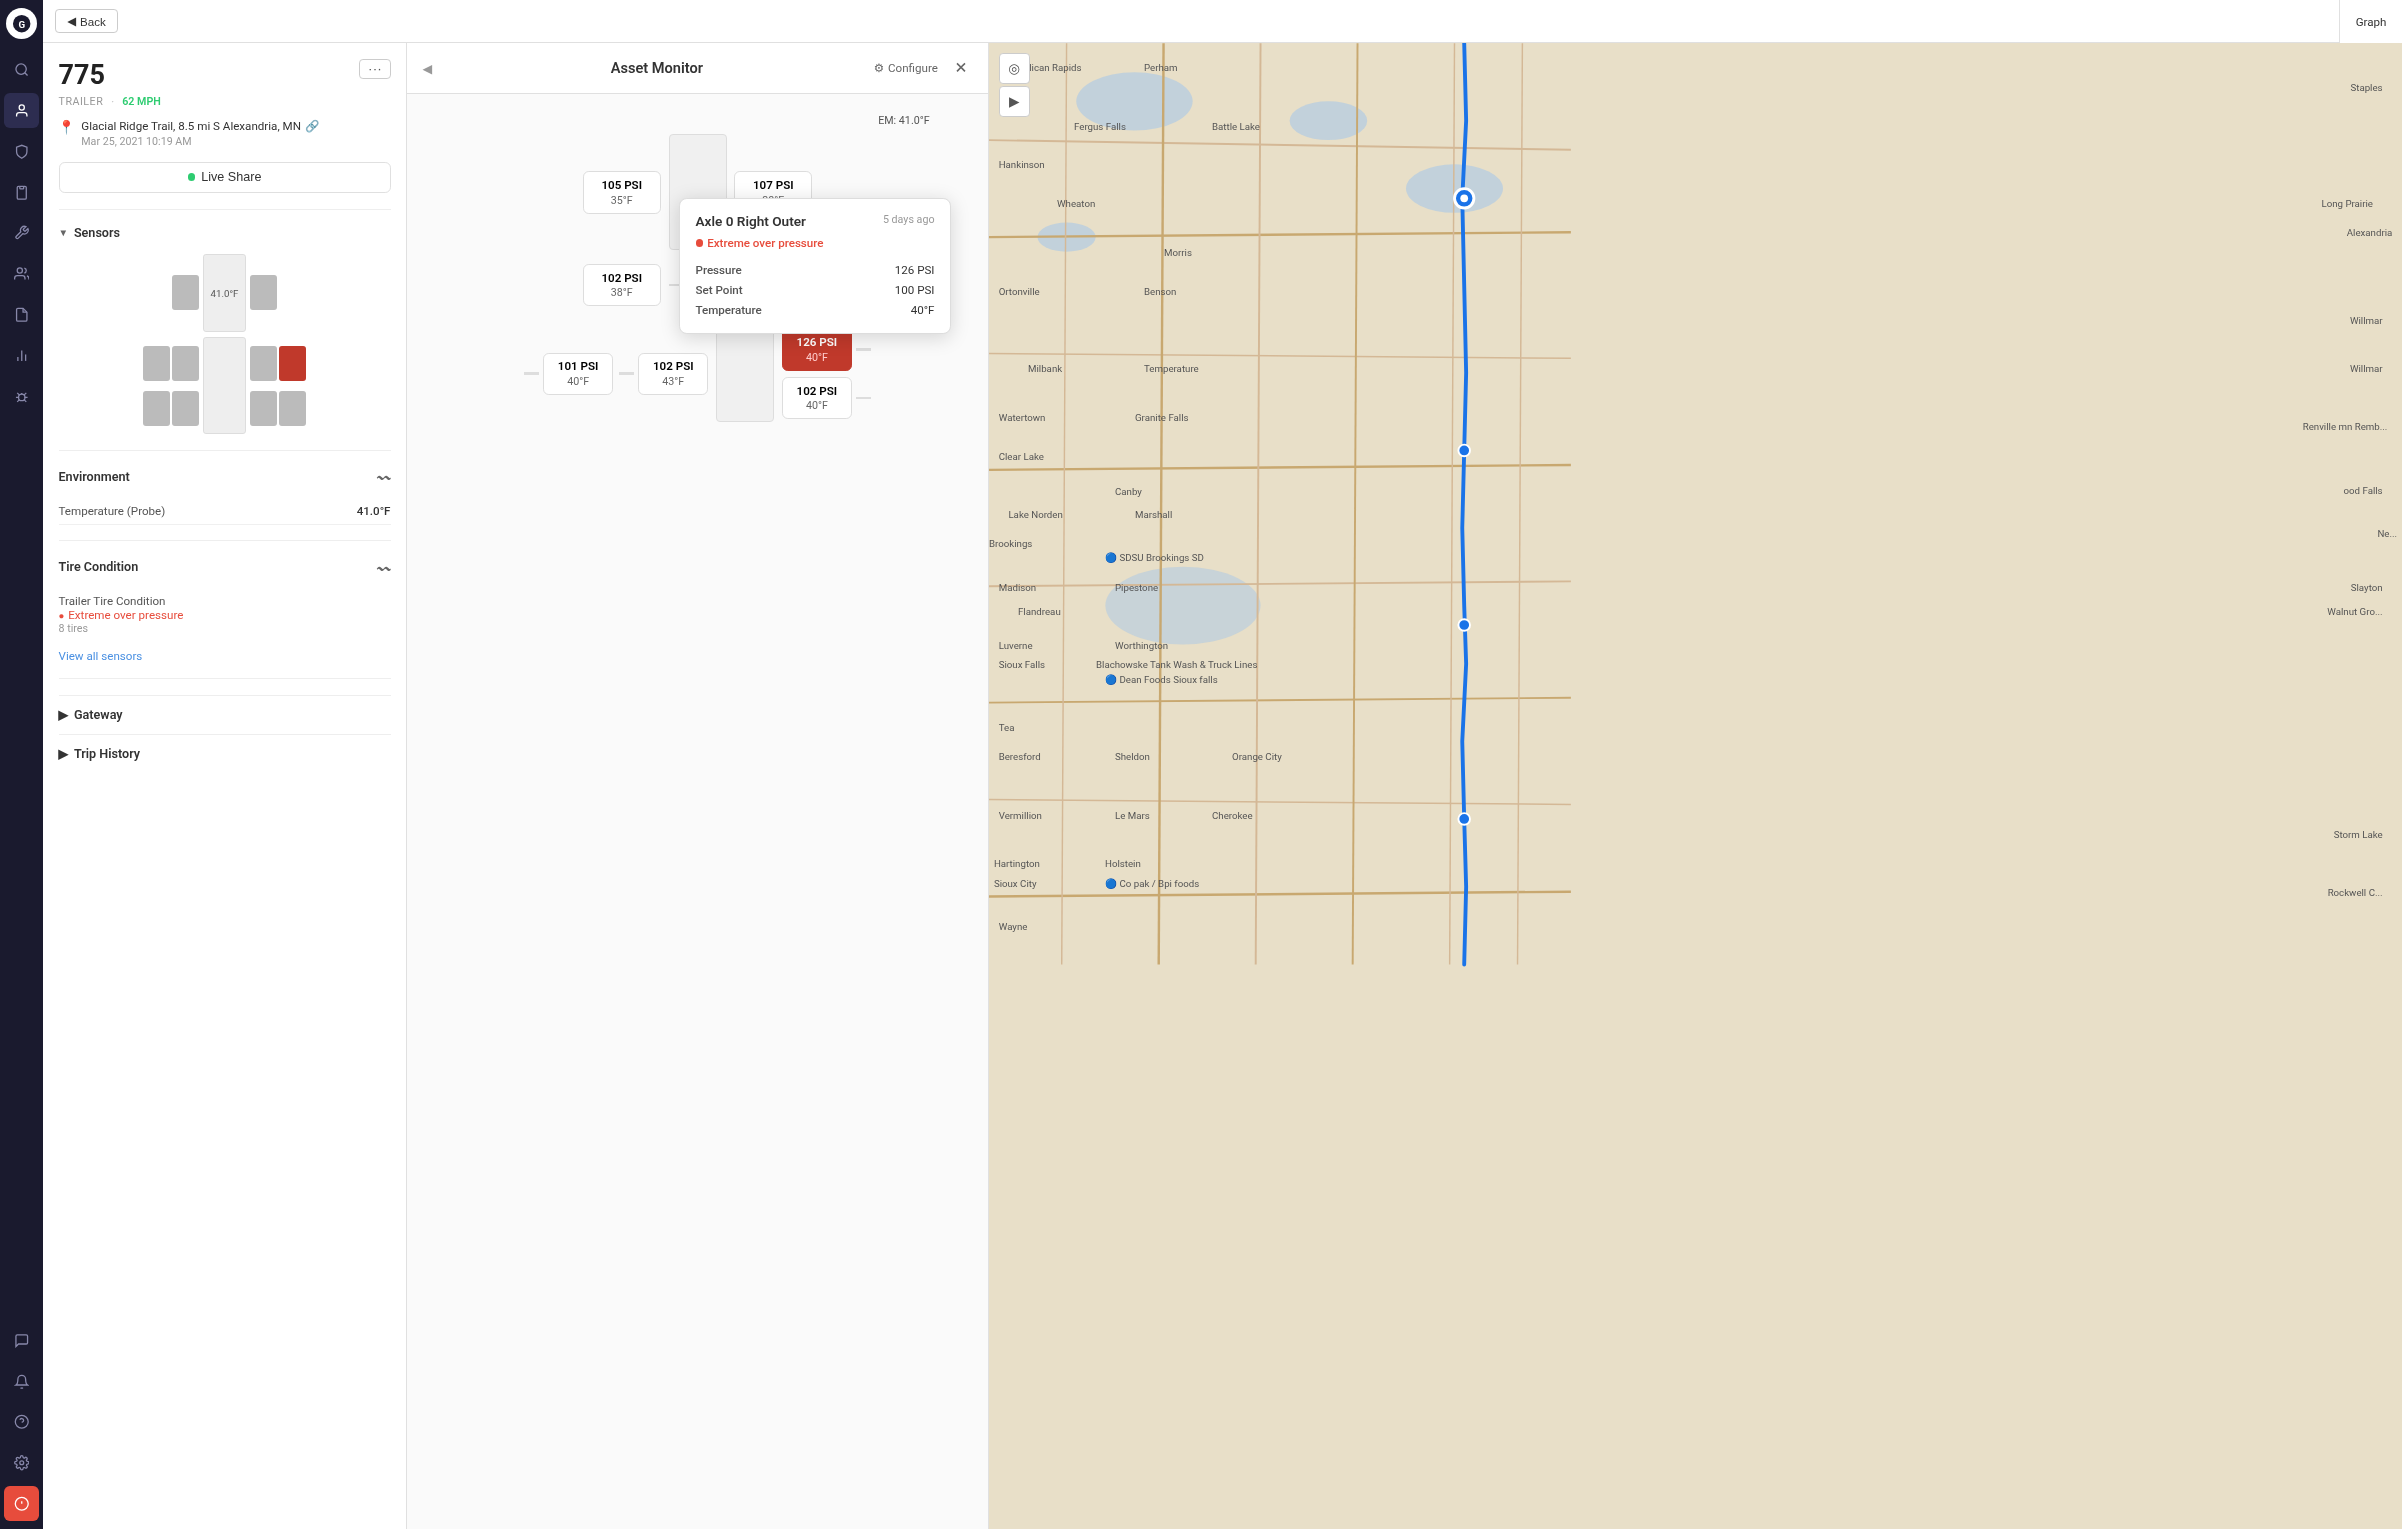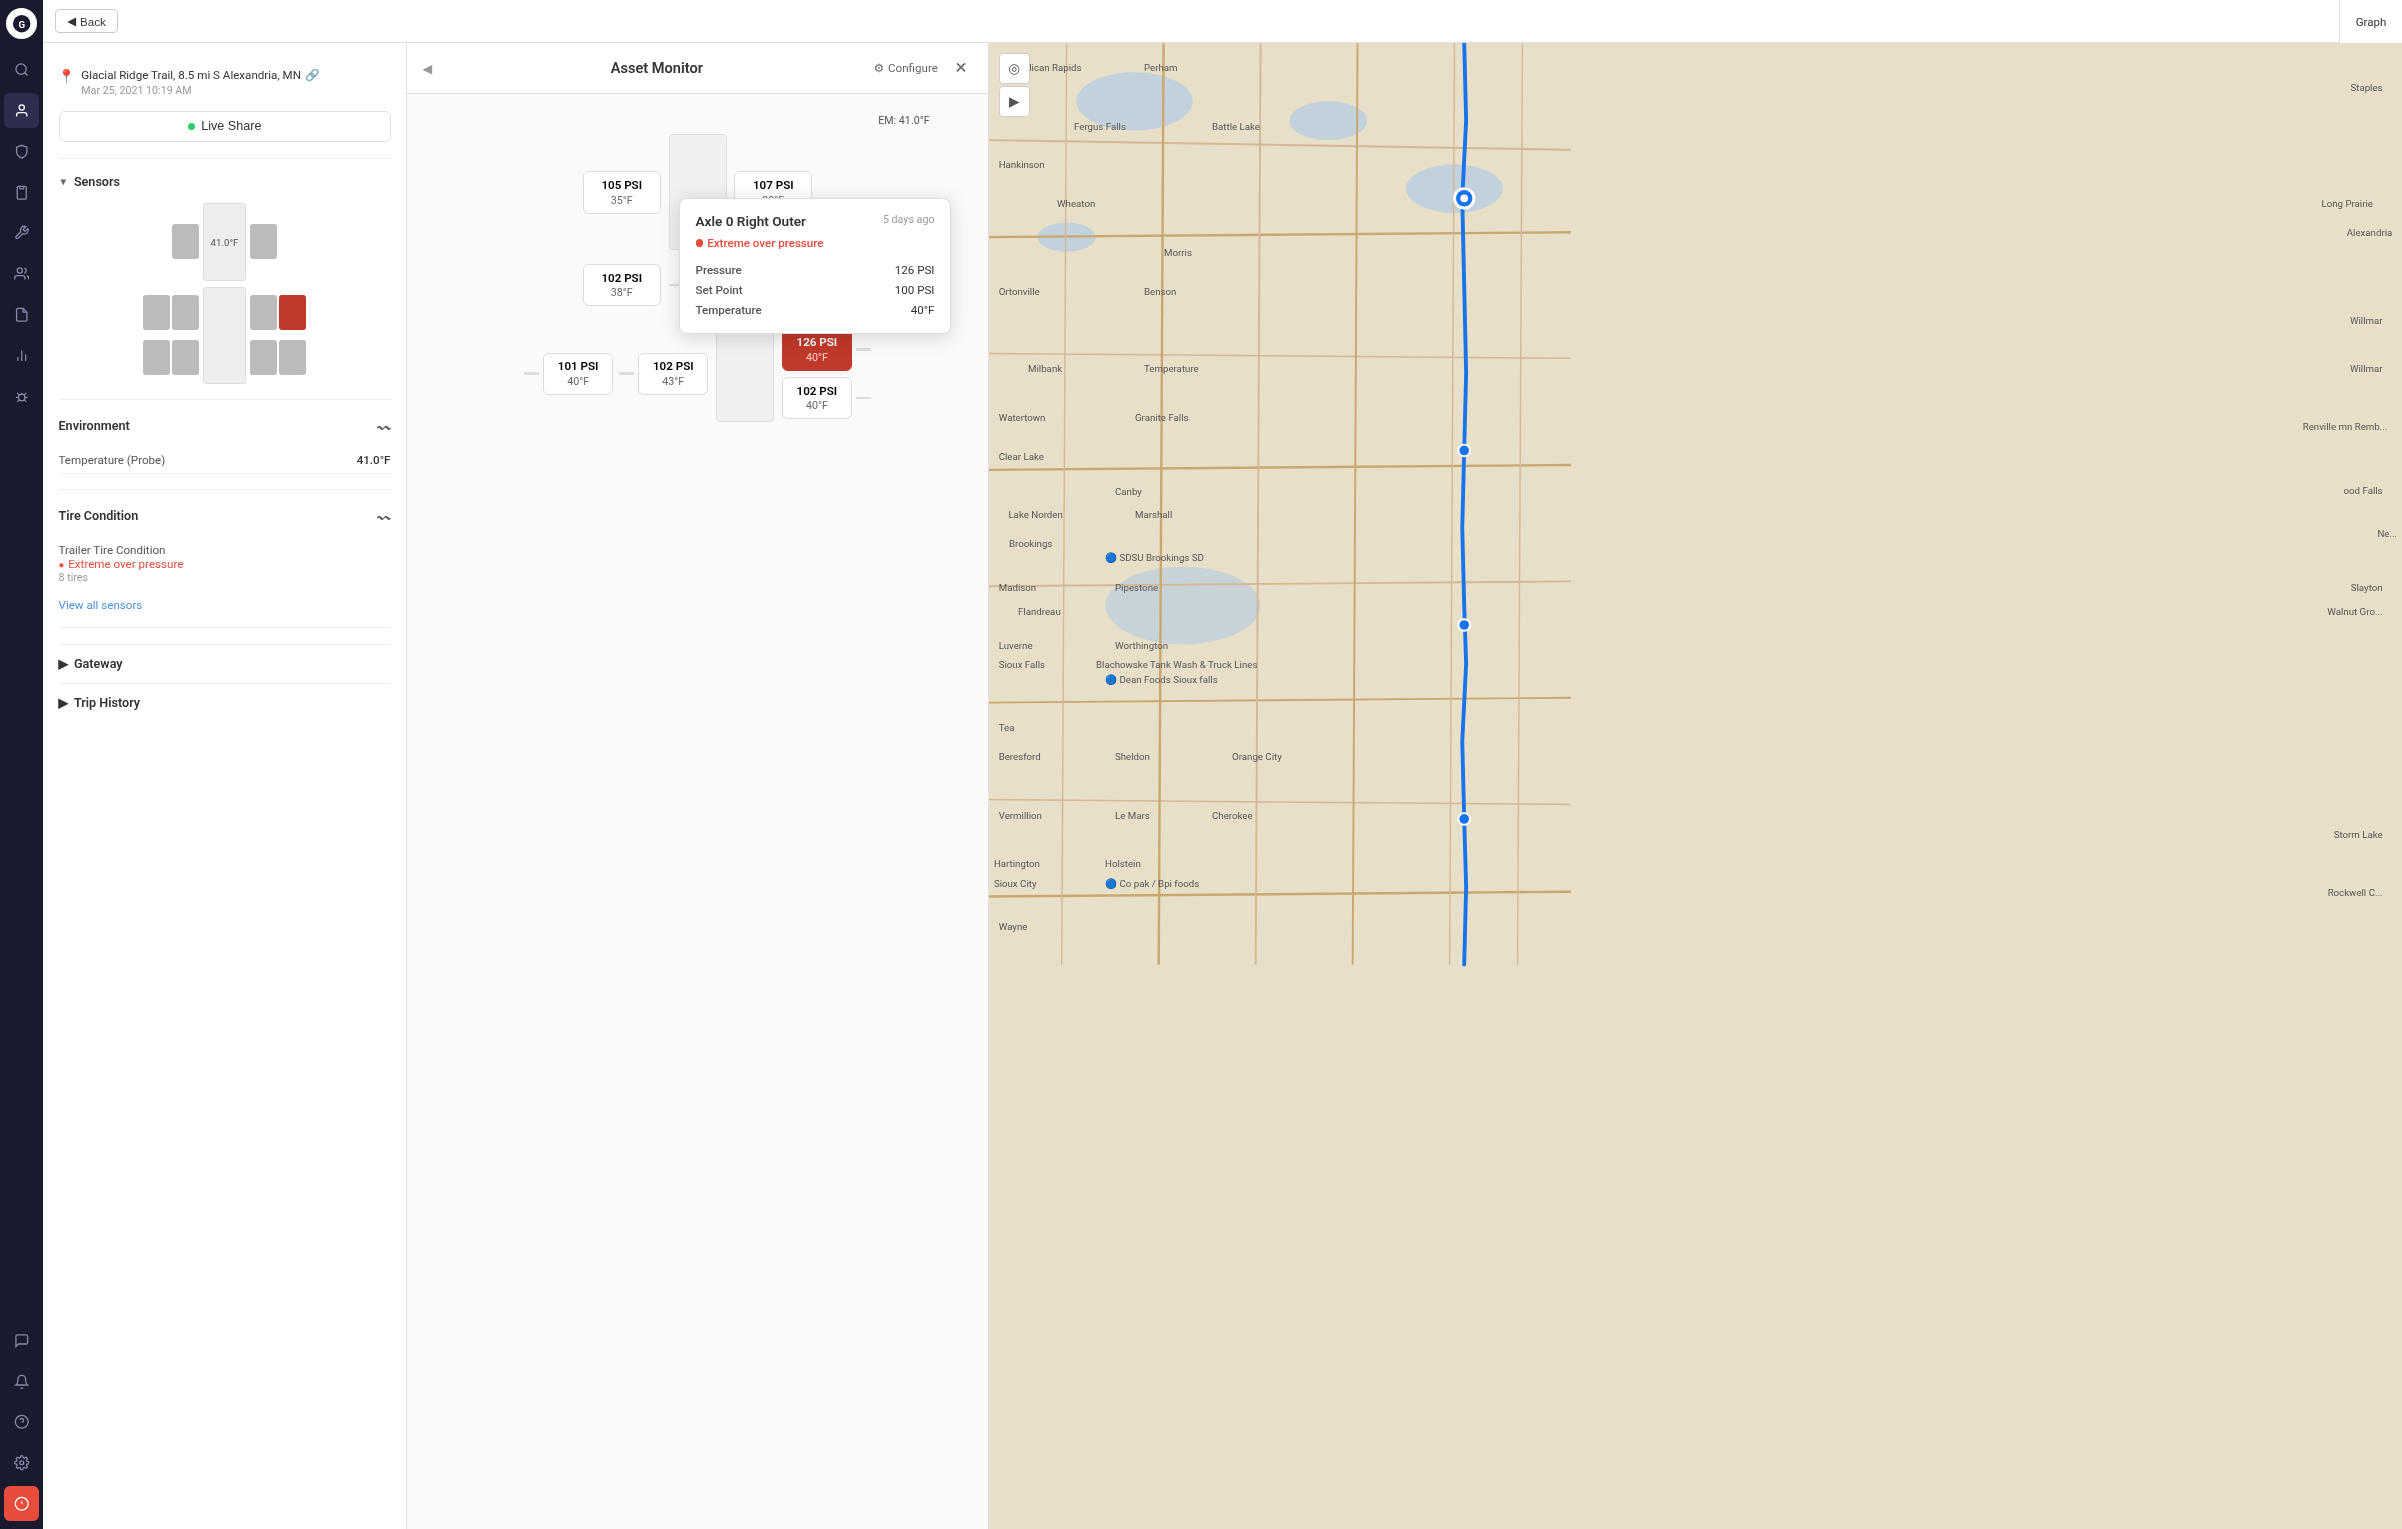--- a/index.html
+++ b/index.html
@@ -483,20 +483,31 @@
   </button>
   <div style="flex:1;"></div>
   <div class="graph-btn">
     <span>Graph</span>
   </div>
 </div>
 
 <div class="main-content">
 
   <div class="left-panel">
+    <div style="display:flex; align-items:flex-start; justify-content:space-between;">
+      <div>
+        <div class="asset-id">775</div>
+        <div class="asset-type-row">
+          <span class="asset-type">TRAILER</span>
+          <span style="color:#ccc;">·</span>
+          <span class="speed-badge">62 MPH</span>
+        </div>
+      </div>
+      <button class="more-btn">···</button>
+    </div>
 
     <div class="location-row">
       <span class="location-pin">📍</span>
       <div>
         <div style="display:flex;align-items:center;gap:3.9px;">
           <span class="location-text">Glacial Ridge Trail, 8.5 mi S Alexandria, MN</span>
           <span class="location-link">🔗</span>
         </div>
         <div class="location-time">Mar 25, 2021 10:19 AM</div>
       </div>
@@ -761,21 +772,21 @@
       <div class="map-label" style="top:320px;right:19.4px;">Willmar</div>
       <div class="map-label" style="top:369px;left:9.7px;">Watertown</div>
       <div class="map-label" style="top:369px;left:146px;">Granite Falls</div>
       <div class="map-label" style="top:378px;right:14.6px;">Renville mn Remb...</div>
       <div class="map-label" style="top:408px;left:9.7px;">Clear Lake</div>
       <div class="map-label" style="top:419px;left:126px;margin-top:24px;">Canby</div>
       <div class="map-label" style="top:442px;right:19.4px;">ood Falls</div>
       <div class="map-label" style="top:466px;left:19.4px;">Lake Norden</div>
       <div class="map-label" style="top:466px;left:146px;">Marshall</div>
       <div class="map-label" style="top:485px;right:4.9px;">Ne...</div>
-      <div class="map-label" style="top:495px;left:20px;">Brookings</div>
+      <div class="map-label" style="top:495px;left:0;">Brookings</div>
       <div class="map-label" style="top:509px;left:116px;">🔵 SDSU Brookings SD</div>
       <div class="map-label" style="top:539px;left:9.7px;">Madison</div>
       <div class="map-label" style="top:539px;left:126px;">Pipestone</div>
       <div class="map-label" style="top:539px;right:19.4px;">Slayton</div>
       <div class="map-label" style="top:563px;left:29px;">Flandreau</div>
       <div class="map-label" style="top:563px;right:19.4px;">Walnut Gro...</div>
       <div class="map-label" style="top:597px;left:9.7px;">Luverne</div>
       <div class="map-label" style="top:597px;left:126px;">Worthington</div>
       <div class="map-label" style="top:616px;left:9.7px;">Sioux Falls</div>
       <div class="map-label" style="top:616px;left:107px;">Blachowske Tank Wash &amp; Truck Lines</div>

